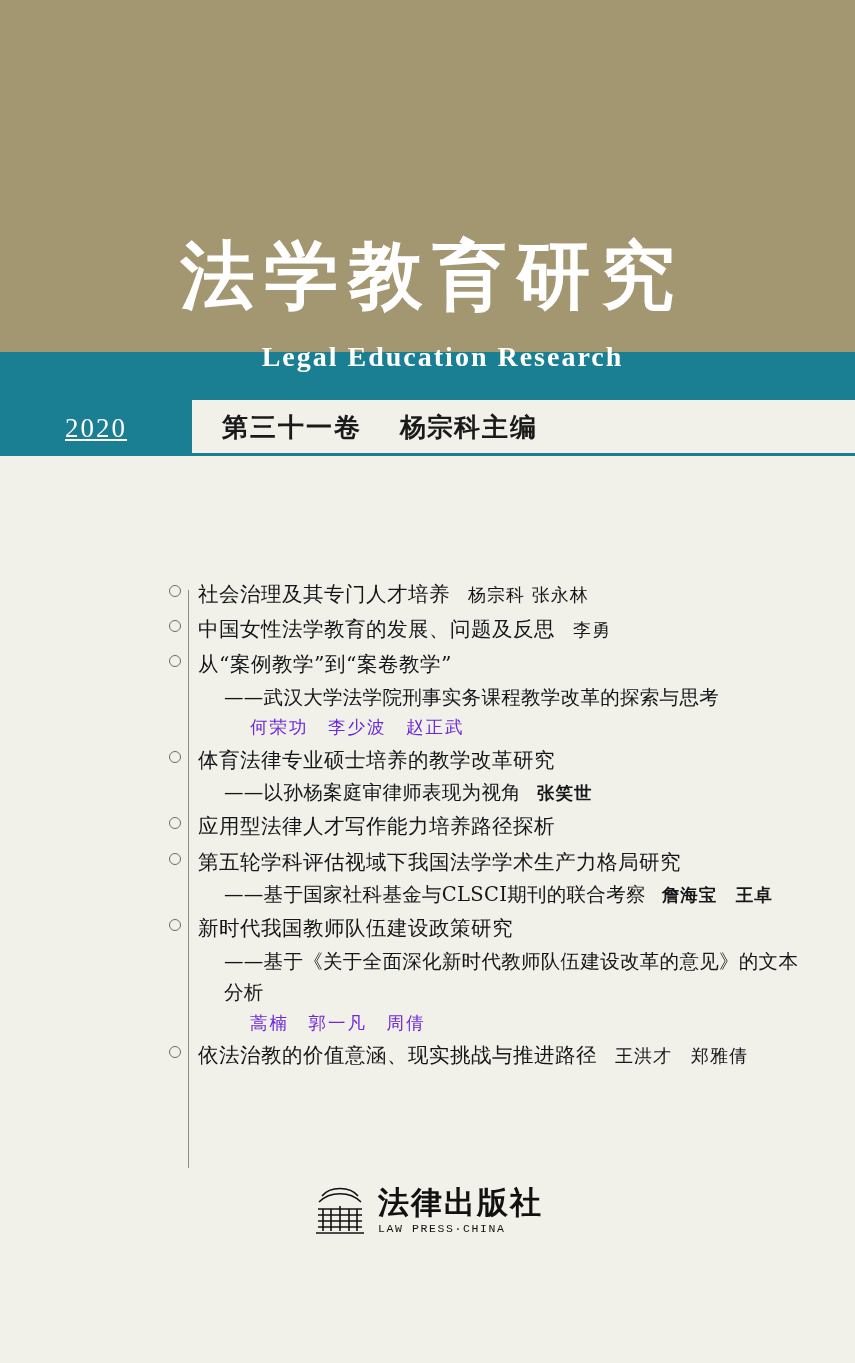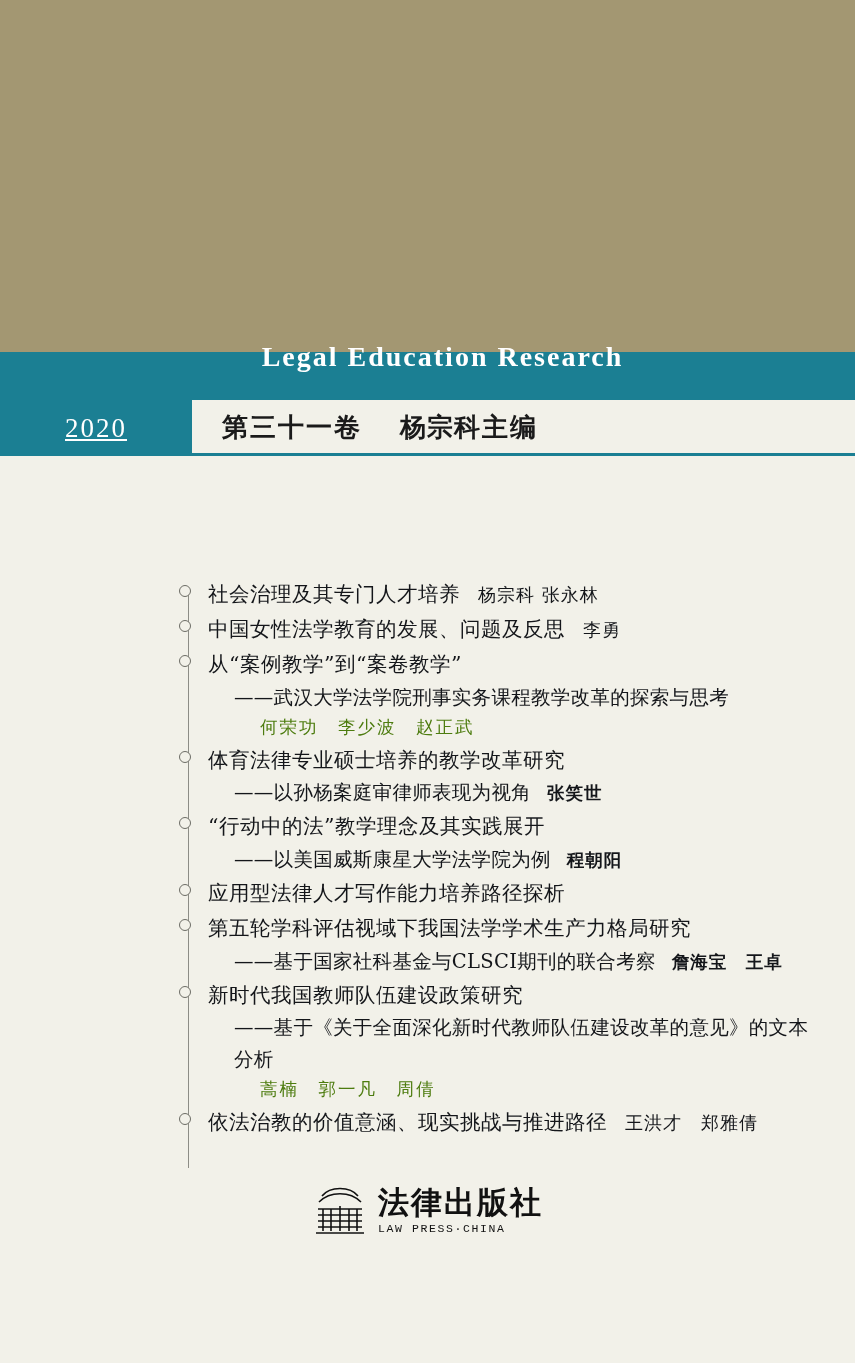--- a/index.html
+++ b/index.html
@@ -95,21 +95,21 @@
   .volume-line .editor {
     margin-left: 38px;
     letter-spacing: 1px;
   }
   .volume-line .editor-role {
     margin-left: 1px;
   }
   
   .contents {
     position: absolute;
-    left: 180px; top: 578px;
+    left: 170px; top: 578px;
     width: 640px;
   }
   .vline {
     position: absolute;
     left: 188px; top: 590px;
     width: 1px;
     height: 578px;
     background: #8d8d86;
   }
   .entry {
@@ -149,21 +149,21 @@
   }
   .sub-line .authors {
     margin-left: 16px;
     font-size: 17.5px;
     letter-spacing: 1px;
     font-weight: bold;
   }
   .authors-line {
     margin-left: 80px;
     font-size: 17.5px;
-    color: #4d7c0f;
+    color: #6d28d9;
     line-height: 1.62;
     letter-spacing: 2px;
     font-family: "DejaVu Serif", "Liberation Serif", serif;
   }
   
   .publisher {
     position: absolute;
     left: 0; top: 1180px;
     width: 855px;
     text-align: center;
@@ -196,20 +196,21 @@
     margin-top: 3px;
   }
 </style>
 </head>
 <body>
 
 <div class="page">
 
   <div class="top-band"></div>
 
+  <div class="title-cn">法学教育研究</div>
 
   <div class="teal-band"></div>
   <div class="title-en">Legal  Education  Research</div>
 
   <div class="strip-rest"></div>
   <div class="year-block">2020</div>
 
   <div class="volume-line">
     <span>第三十一卷</span><span class="editor">杨宗科</span><span class="editor-role">主编</span>
   </div>
@@ -246,29 +247,20 @@
     <div class="entry">
       <span class="bullet"></span>
       <div class="entry-title">
         <span>体育法律专业硕士培养的教学改革研究</span>
       </div>
       <div class="sub-line">
         <span>——以孙杨案庭审律师表现为视角</span><span class="authors">张笑世</span>
       </div>
     </div>
 
-    <div class="entry">
-      <span class="bullet"></span>
-      <div class="entry-title">
-        <span>“行动中的法”教学理念及其实践展开</span>
-      </div>
-      <div class="sub-line">
-        <span>——以美国威斯康星大学法学院为例</span><span class="authors">程朝阳</span>
-      </div>
-    </div>
 
     <div class="entry">
       <span class="bullet"></span>
       <div class="entry-title">
         <span>应用型法律人才写作能力培养路径探析</span>
       </div>
     </div>
 
     <div class="entry">
       <span class="bullet"></span>

